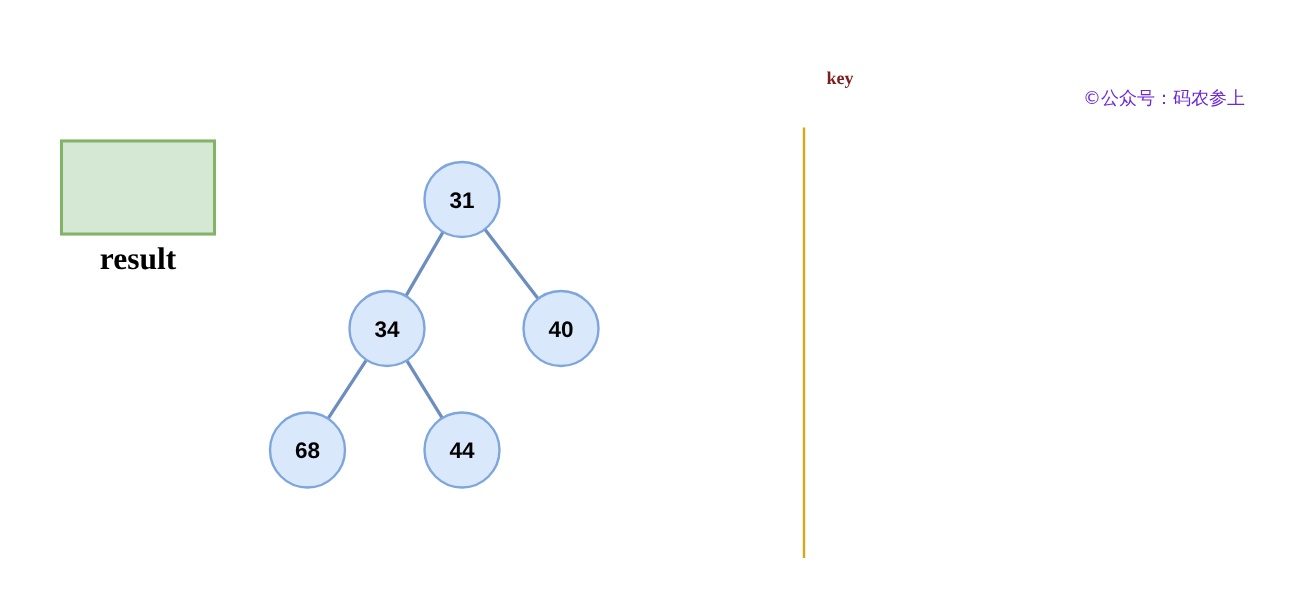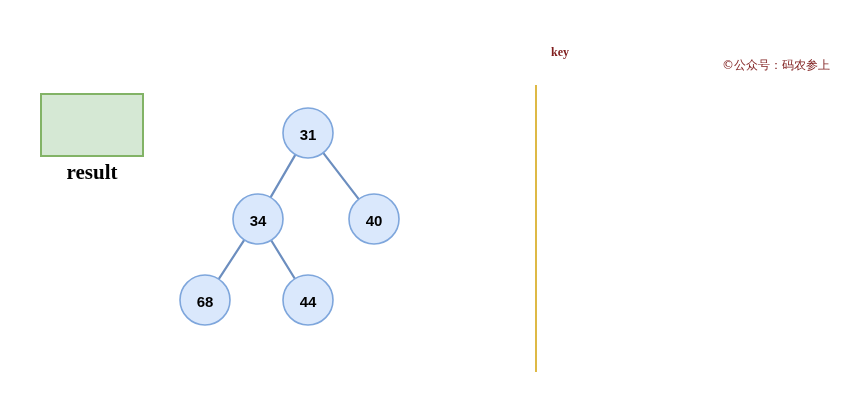--- a/index.html
+++ b/index.html
@@ -57,21 +57,21 @@
     color: #7f1d1d;
   }
 
   
   .watermark {
     position: absolute;
     left: 722px;
     top: 57px;
     font-family: "DejaVu Sans", sans-serif;
     font-size: 12px;
-    color: #7f1d1d;
+    color: #6d28d9;
     white-space: nowrap;
   }
 
   
   .node-text {
     font-family: "Liberation Sans", sans-serif;
     font-weight: bold;
     font-size: 15px;
     fill: #000000;
     text-anchor: middle;

